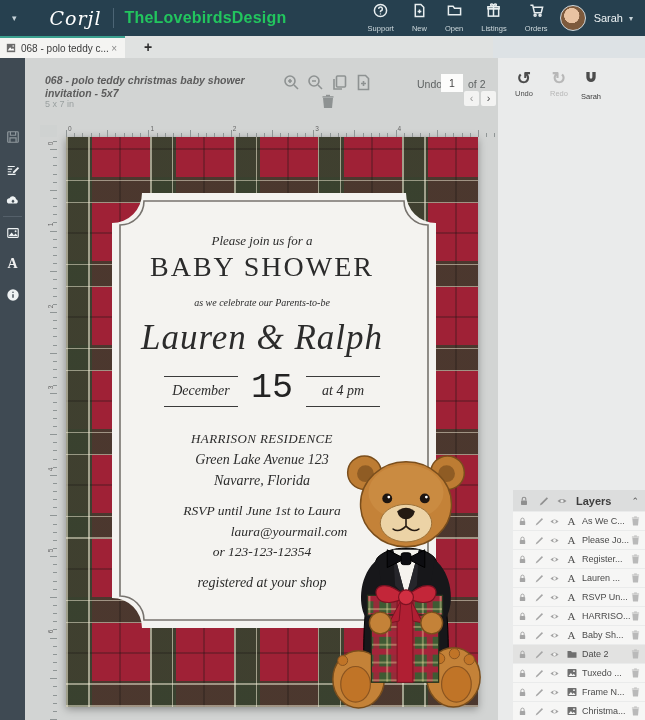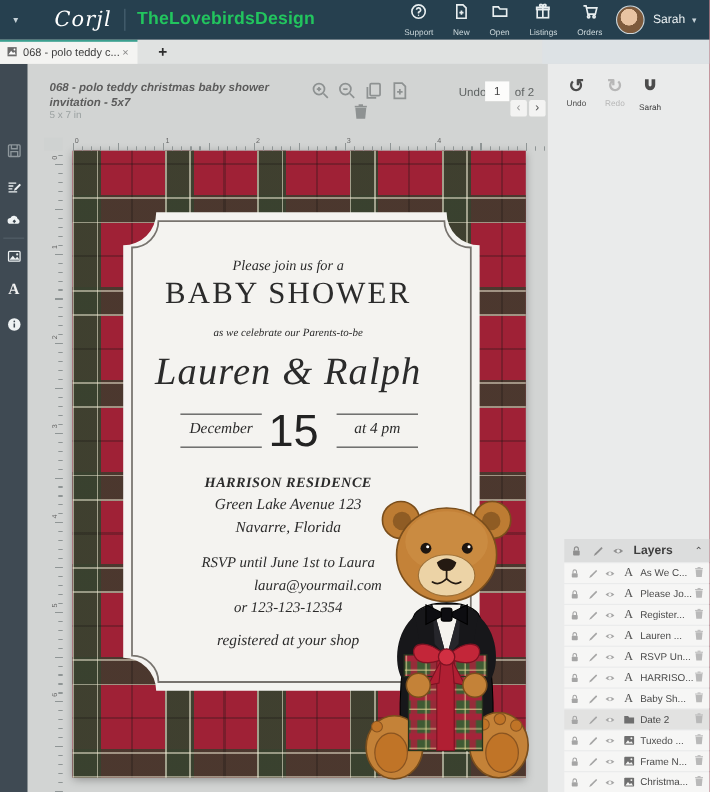--- a/index.html
+++ b/index.html
@@ -99,23 +99,23 @@
       repeating-linear-gradient(0deg,  rgba(52,62,44,.78) 0 26px, transparent 26px 84px);
   }
   .frame-svg { position:absolute; left:0; top:0; z-index:1; }
   .inv-text { position:absolute; left:46px; width:300px; text-align:center; color:#2b2b2b; font-family:"Liberation Serif", serif; z-index:2; }
   .inv-intro { top:96px; font-size:13px; font-style:italic; }
   .inv-title { top:114px; font-size:28px; letter-spacing:2px; }
   .inv-sub { top:160px; font-size:10px; font-style:italic; }
   .inv-names { top:181px; font-size:35px; font-style:italic; letter-spacing:1px; }
   .date-line { position:absolute; height:1px; background:#3a3a3a; z-index:2; }
   .inv-month { position:absolute; left:98px; width:74px; top:246px; text-align:center; font-size:14px; font-style:italic; font-family:"Liberation Serif", serif; color:#2b2b2b; z-index:2; }
-  .inv-day { position:absolute; left:178px; width:56px; top:231px; text-align:left; font-size:41px; font-family:Liberation Sans, sans-serif; color:#222; z-index:2; }
+  .inv-day { position:absolute; left:178px; width:56px; top:231px; text-align:center; font-size:35px; font-family:Liberation Mono, monospace; color:#222; z-index:2; }
   .inv-time { position:absolute; left:240px; width:74px; top:246px; text-align:center; font-size:14px; font-style:italic; font-family:"Liberation Serif", serif; color:#2b2b2b; z-index:2; }
-  .inv-venue { top:294px; font-size:13px; font-style:italic; font-weight:bold; letter-spacing:.4px; }
+  .inv-venue { top:294px; font-size:13px; font-style:italic; font-weight:normal; letter-spacing:.4px; }
   .inv-addr1 { top:315px; font-size:14px; font-style:italic; }
   .inv-addr2 { top:336px; font-size:14px; font-style:italic; }
   .inv-rsvp1 { top:366px; font-size:13.5px; font-style:italic; }
   .inv-rsvp2 { top:387px; font-size:13.5px; font-style:italic;margin-left:27px; }
   .inv-rsvp3 { top:407px; font-size:13.5px; font-style:italic; }
   .inv-registry { top:438px; font-size:14px; font-style:italic; }
   .bear-svg { position:absolute; left:265px; top:310px; z-index:5; }
 </style>
 </head>
 <body>

